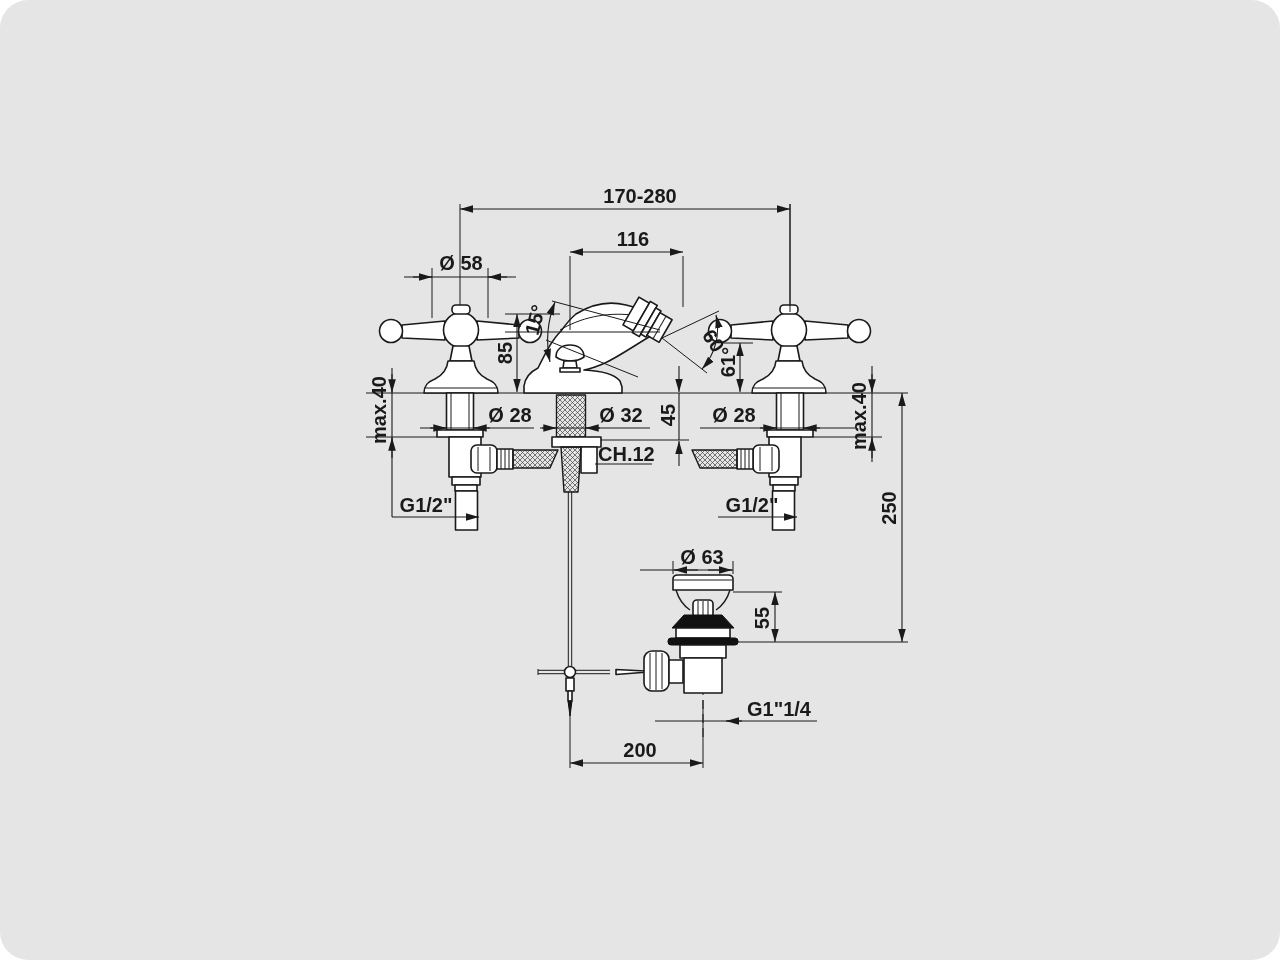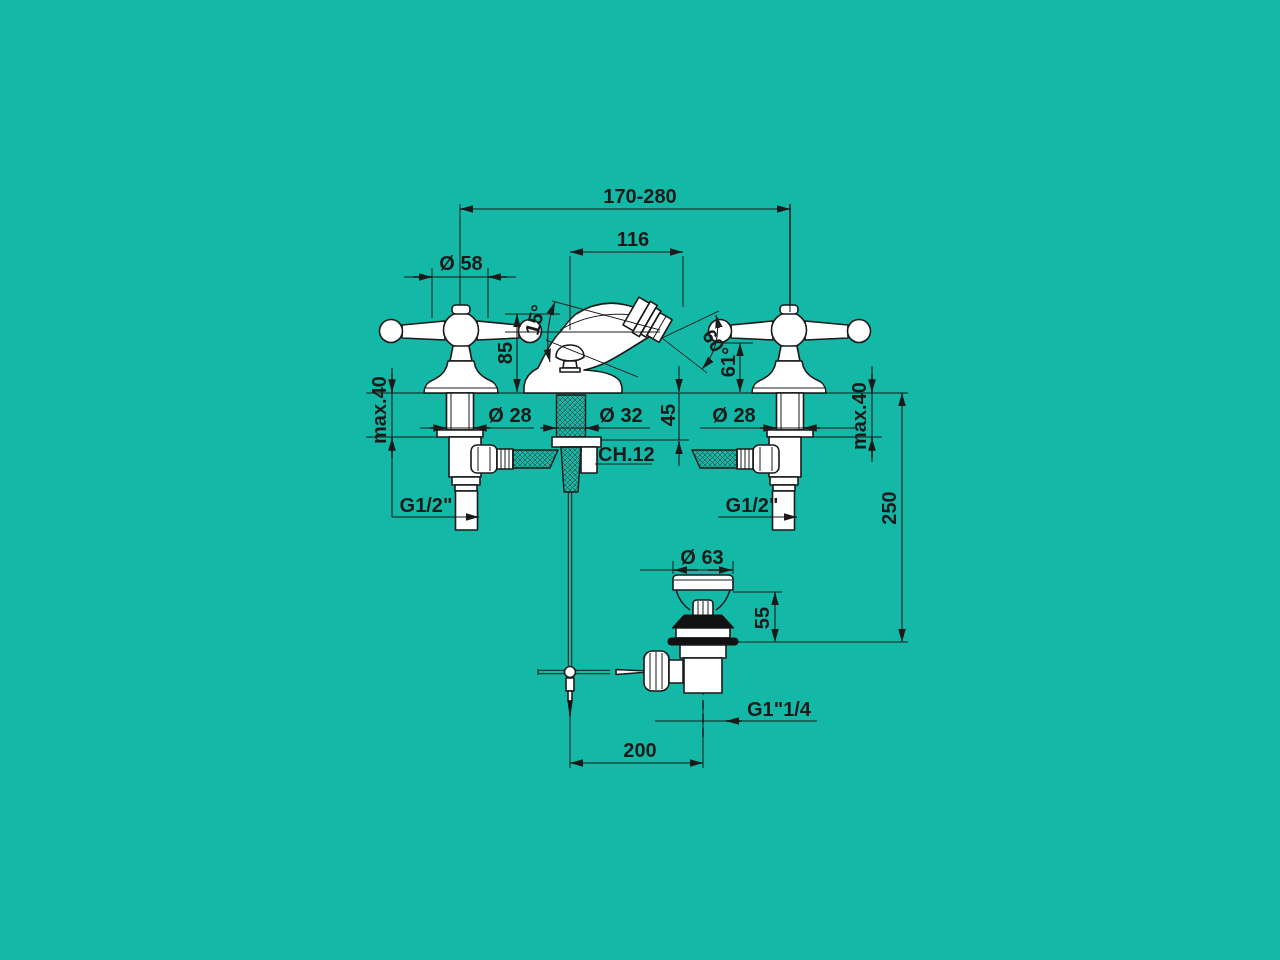--- a/index.html
+++ b/index.html
@@ -1,16 +1,16 @@
 <!DOCTYPE html>
 <html><head>
 <meta charset="utf-8">
 <style>
   html,body{margin:0;padding:0;background:#fff;}
-  #stage{position:relative;width:1280px;height:960px;background:#14b8a6;overflow:hidden;}
+  #stage{position:relative;width:1280px;height:960px;background:#e5e5e5;overflow:hidden;border-radius:28px;}
   svg{position:absolute;left:0;top:0;}
   .pt{fill:#ffffff;stroke:#1a1a1a;stroke-width:1.6;stroke-linejoin:round;}
   .pth{fill:url(#xh);stroke:#1a1a1a;stroke-width:1.4;stroke-linejoin:round;}
   .ln{fill:none;stroke:#1a1a1a;stroke-width:1.4;}
   .thin{fill:none;stroke:#1a1a1a;stroke-width:1;}
   .dim{fill:none;stroke:#1a1a1a;stroke-width:1.1;}
   .blk{fill:#111;stroke:#111;}
   .lbl{font-family:"Liberation Sans",sans-serif;font-size:20px;font-weight:700;fill:#1a1a1a;}
 </style>
 </head>

